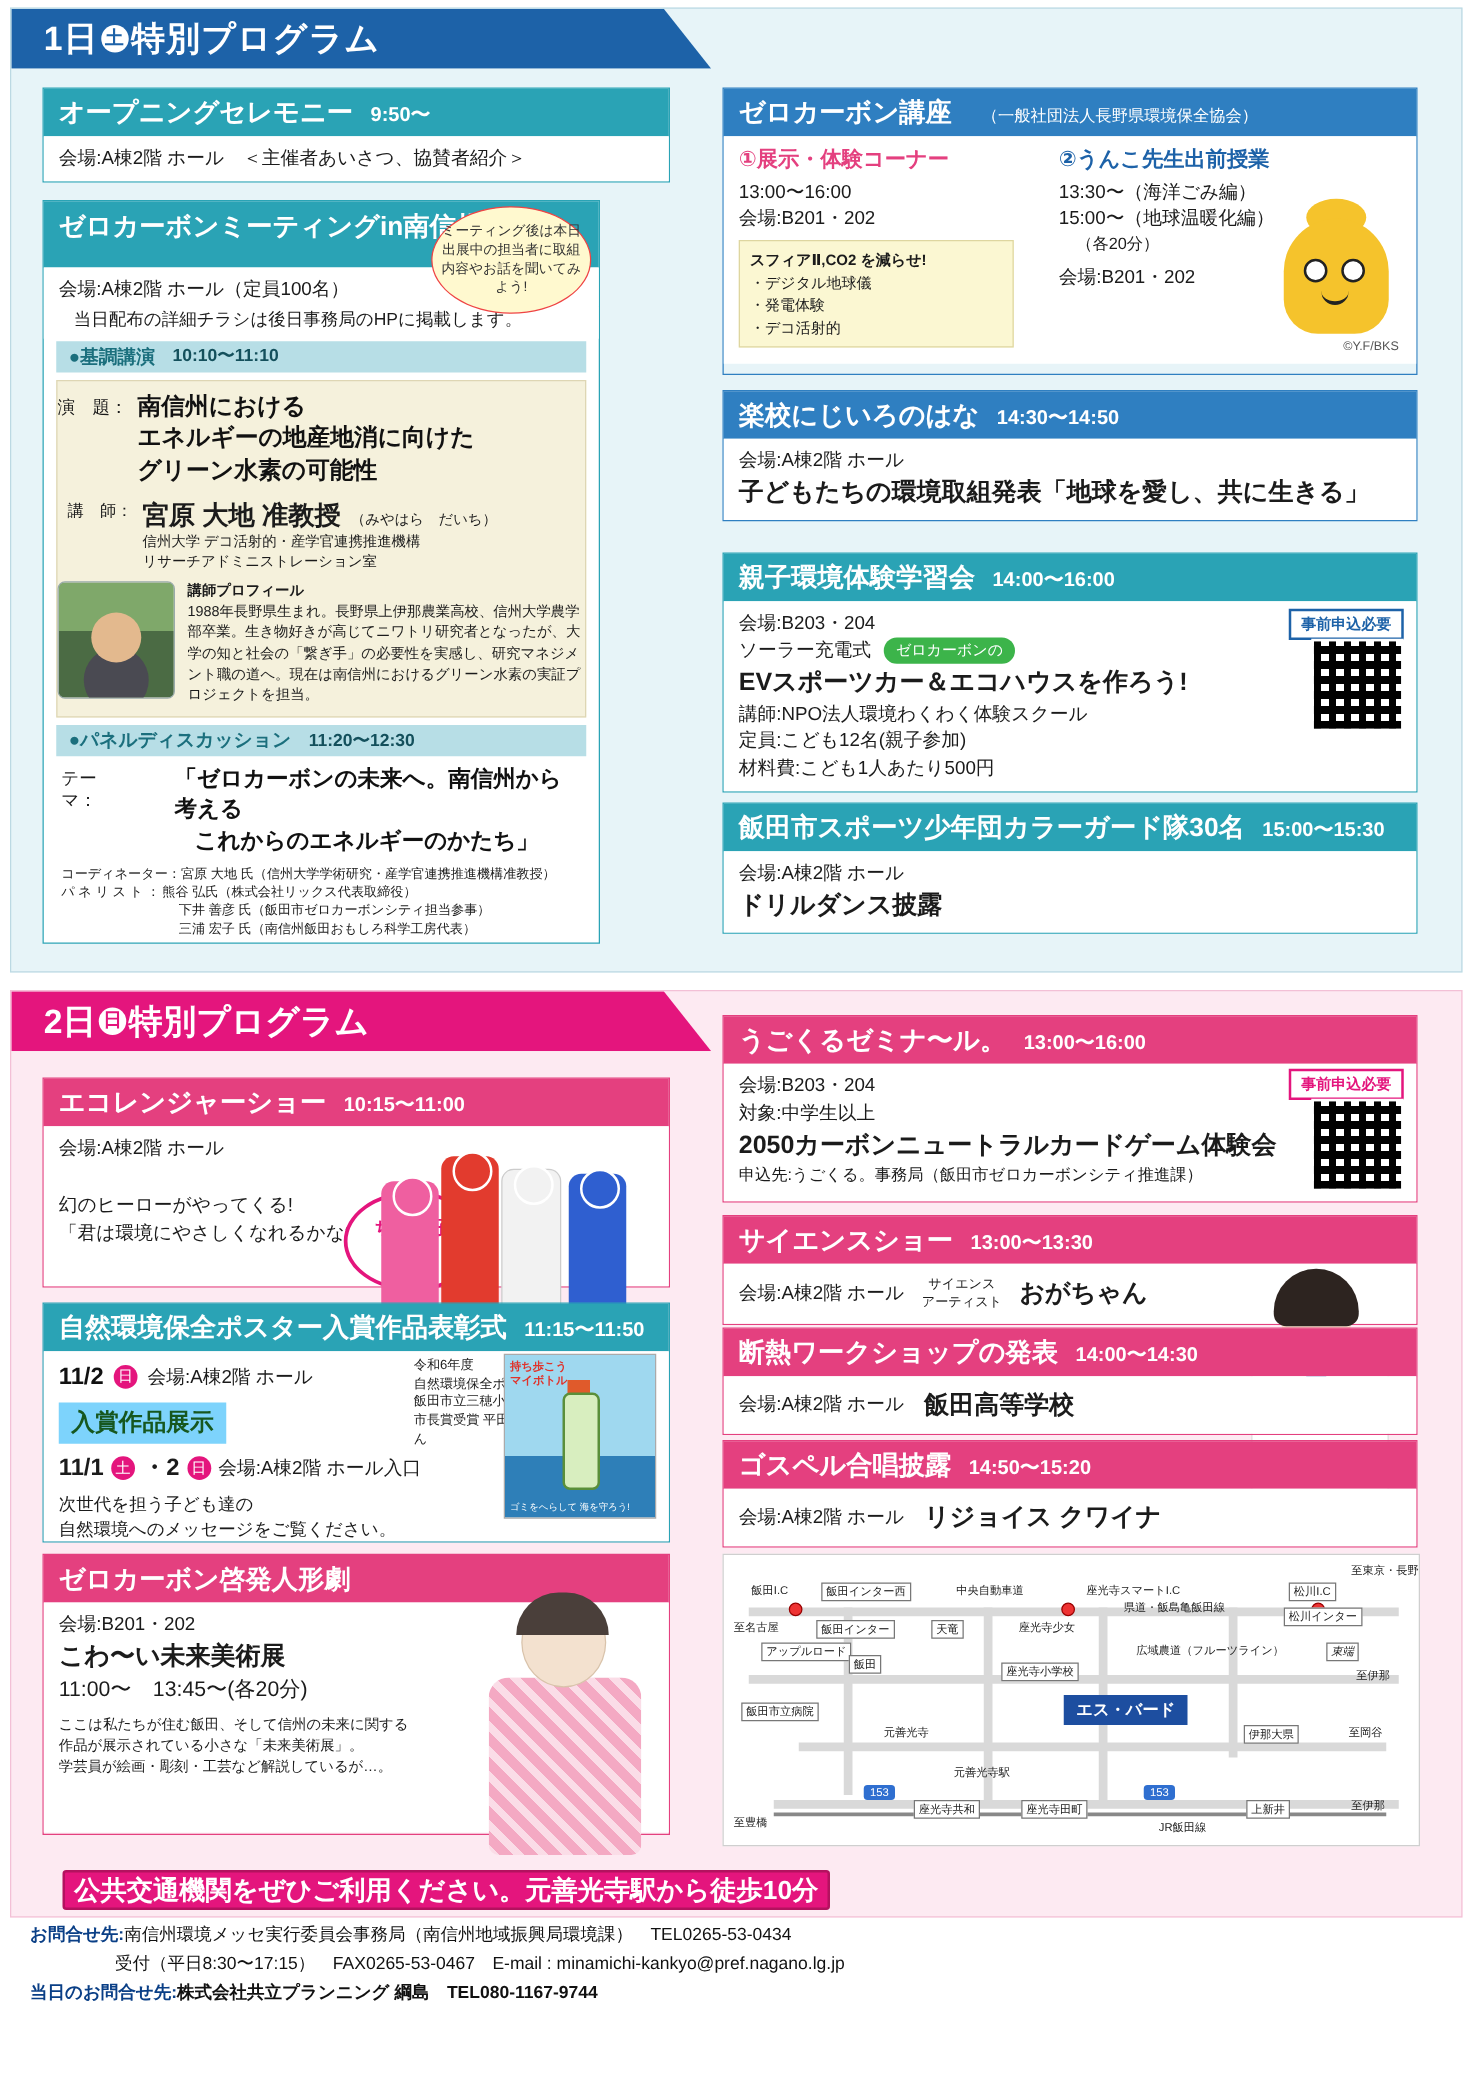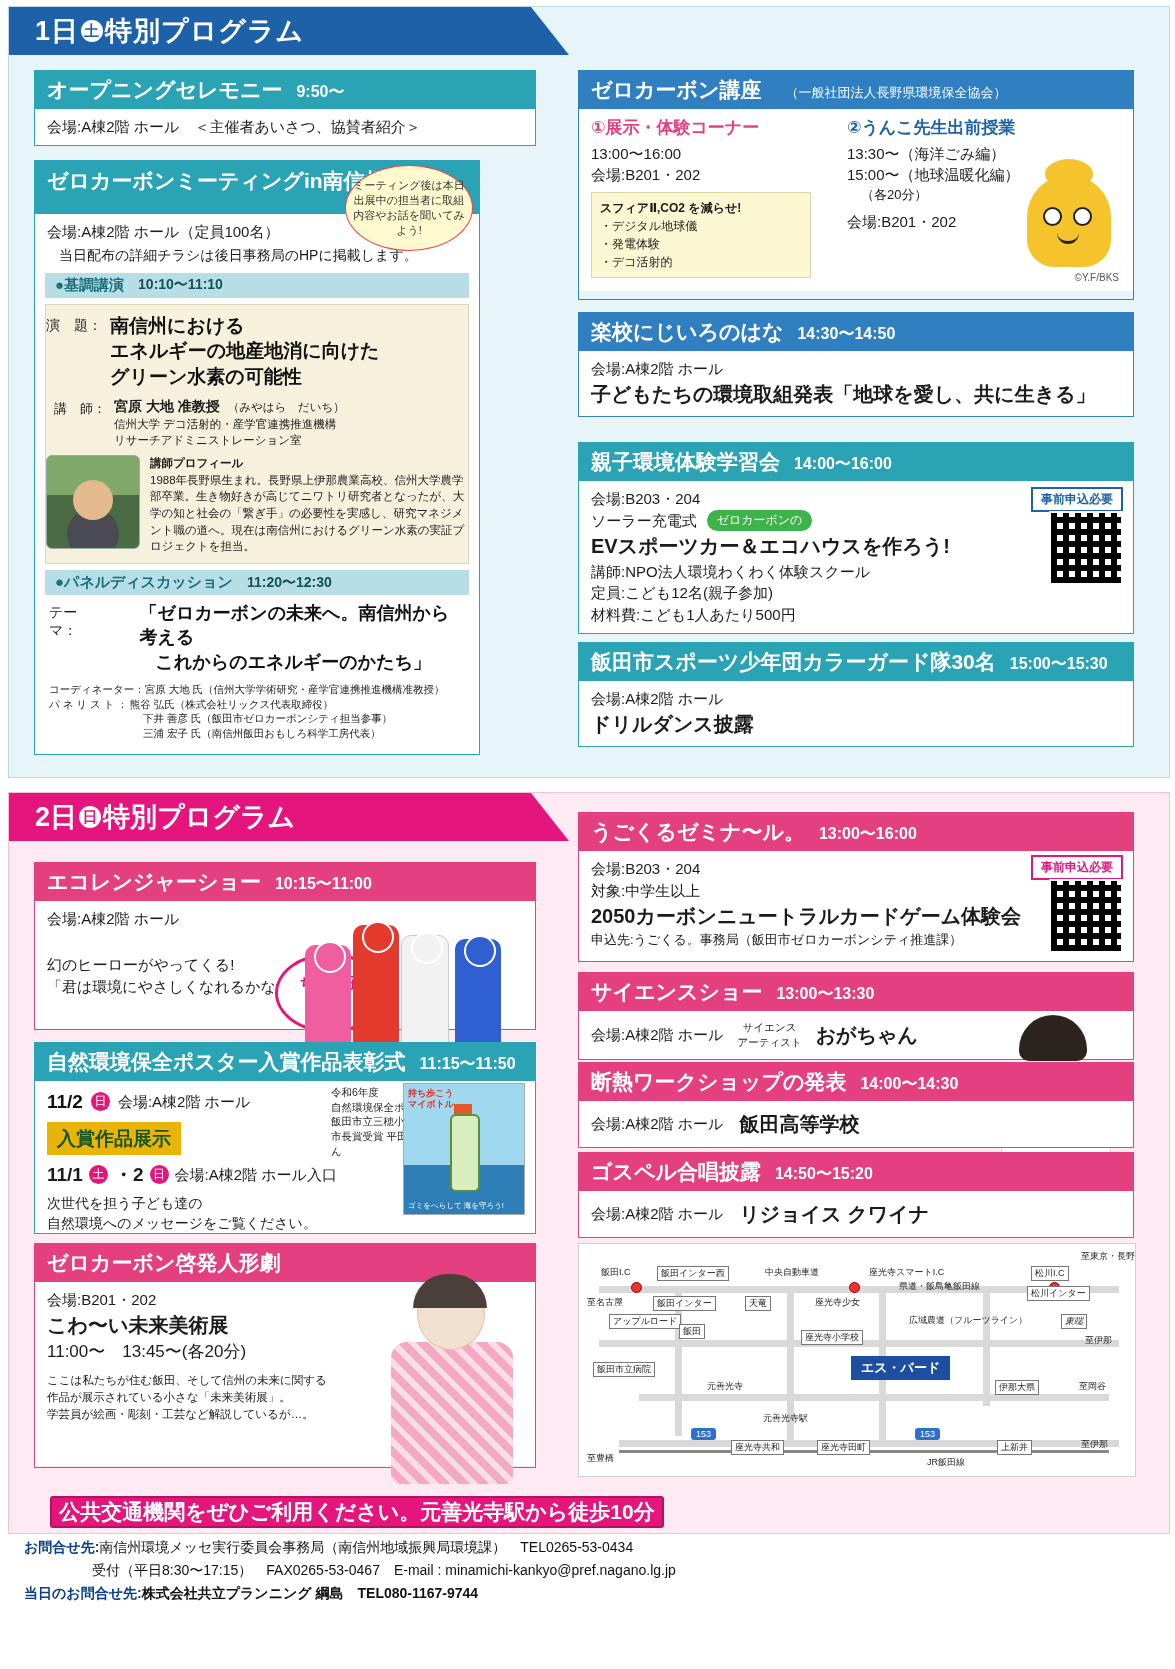--- a/index.html
+++ b/index.html
@@ -151,21 +151,21 @@
     display:flex;align-items:center;justify-content:center;text-align:center;line-height:1.25;
   }
   .poster-img{
     width:120px;height:130px;border:1px solid #aaa;
     background:linear-gradient(#9fd8ef 0 62%, #2e7fb8 62% 100%);position:relative;overflow:hidden;
   }
   .poster-img .bottle{position:absolute;left:46px;top:30px;width:26px;height:74px;background:#d8eebf;border:2px solid #5a8f3a;border-radius:6px;}
   .poster-img .cap{position:absolute;left:50px;top:20px;width:18px;height:12px;background:#e05a2b;}
   .poster-img .txt{position:absolute;left:4px;top:4px;font-size:9px;color:#e0332b;font-weight:bold;line-height:1.2;}
   .poster-img .btm{position:absolute;left:4px;bottom:2px;font-size:7.5px;color:#fff;}
-  .sub-band{background:#eab308;color:#16571f;font-weight:bold;font-size:19px;padding:3px 10px;display:inline-block;}
+  .sub-band{background:#7dd3fc;color:#16571f;font-weight:bold;font-size:19px;padding:3px 10px;display:inline-block;}
   .doll{position:absolute;right:8px;top:-6px;width:150px;height:210px;}
   .doll .head{position:absolute;left:40px;top:2px;width:66px;height:70px;border-radius:50%;background:#f3e1cf;border:1px solid #d9c3ab;}
   .doll .hair{position:absolute;left:36px;top:-2px;width:74px;height:34px;border-radius:40px 40px 0 0;background:#4a3f3a;}
   .doll .kimono{position:absolute;left:14px;top:66px;width:122px;height:142px;background:#f4a9c3;border-radius:16px 16px 8px 8px;
      background-image:repeating-linear-gradient(45deg,rgba(255,255,255,.6) 0 6px,transparent 6px 14px);}
   .kid{position:absolute;right:4px;top:0;width:150px;height:190px;}
   .kid .head{position:absolute;left:46px;top:14px;width:56px;height:62px;border-radius:50%;background:#f6ddc8;}
   .kid .hair{position:absolute;left:40px;top:4px;width:68px;height:46px;border-radius:34px 34px 10px 10px;background:#2d2420;}
   .kid .coat{position:absolute;left:22px;top:74px;width:108px;height:110px;background:#fff;border:1px solid #ddd;border-radius:12px 12px 0 0;}
   .kid .tie{position:absolute;left:66px;top:78px;width:16px;height:40px;background:#2e5db5;}
@@ -239,21 +239,21 @@
         <div class="topic">
           <div>南信州における</div>
           <div>エネルギーの地産地消に向けた</div>
           <div>グリーン水素の可能性</div>
         </div>
       </div>
       <div style="display:flex;gap:8px;margin-top:8px;">
         <div style="font-size:13px;width:60px;text-align:right;padding-top:2px;">講　師：</div>
         <div style="flex:1;">
           <div style="display:flex;align-items:baseline;gap:8px;">
-            <span style="font-size:14px;font-weight:bold;text-align:right;">宮原 大地 准教授</span>
+            <span style="font-size:21px;font-weight:bold;text-align:right;">宮原 大地 准教授</span>
             <span class="small">（みやはら　だいち）</span>
           </div>
           <div class="small">信州大学 デコ活射的・産学官連携推進機構</div>
           <div class="small">リサーチアドミニストレーション室</div>
         </div>
       </div>
       <div style="display:flex;gap:10px;margin-top:6px;">
         <div class="speaker-photo"></div>
         <div style="flex:1;">
           <div class="small" style="font-weight:bold;">講師プロフィール</div>

